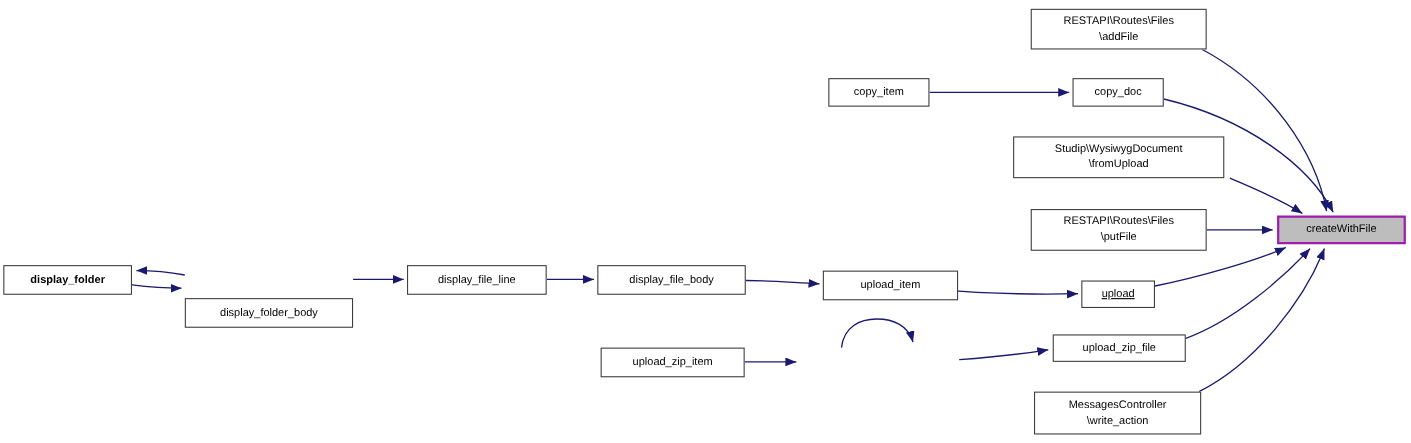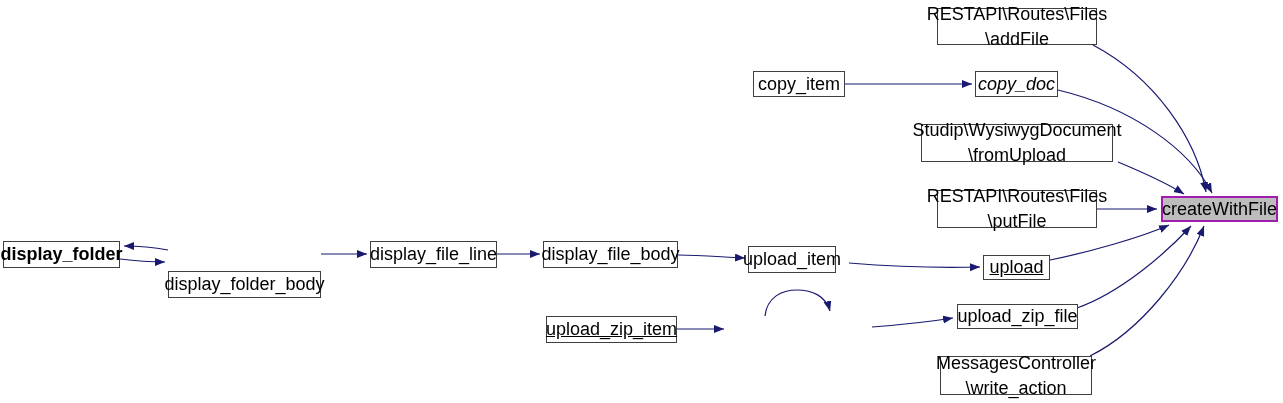--- a/index.html
+++ b/index.html
@@ -16,21 +16,21 @@
     left: 0; top: 0;
     width: 1283px; height: 403px;
     pointer-events: none;
   }
   .node {
     position: absolute;
     box-sizing: border-box;
     background: #ffffff;
     border: 1px solid #3f3f3f;
     color: #000000;
-    font-size: 18px;
+    font-size: 10px;
     line-height: 1.38;
     display: flex;
     align-items: center;
     justify-content: center;
     text-align: center;
     white-space: pre-line;
     cursor: pointer;
   }
   .node.highlight {
     background: #bdbdbd;
@@ -70,29 +70,29 @@
     <path class="edge" d="M1097,209 L1157,209" marker-end="url(#ah)"></path>
     <path class="edge" d="M1050,260 C1090,252 1142,237 1169,225" marker-end="url(#ah)"></path>
     <path class="edge" d="M1077,308 C1122,292 1167,252 1191,226" marker-end="url(#ah)"></path>
     <path class="edge" d="M1090,356 C1142,330 1186,272 1204,226" marker-end="url(#ah)"></path>
   </svg>
 
   <div class="node" style="left:3px;   top:241px; width:117px; height:27px;font-weight:bold;">display_folder</div>
   <div class="node" style="left:168px; top:241px; width:153px; height:27px;margin-top:30px;">display_folder_body</div>
   <div class="node" style="left:370px; top:241px; width:127px; height:27px;">display_file_line</div>
   <div class="node" style="left:543px; top:241px; width:135px; height:27px;">display_file_body</div>
-  <div class="node" style="left:748px; top:246px; width:88px; height:27px;">upload_item</div>
+  <div class="node" style="left:748px; top:246px; width:123px; height:27px;">upload_item</div>
   <div class="node" style="left:983px; top:255px; width:67px;  height:25px;text-decoration:underline;">upload</div>
   <div class="node" style="left:753px; top:71px;  width:92px;  height:26px;">copy_item</div>
-  <div class="node" style="left:975px; top:71px;  width:83px;  height:26px;font-style:italic;">copy_doc</div>
+  <div class="node" style="left:975px; top:71px;  width:83px;  height:26px;">copy_doc</div>
   <div class="node" style="left:937px; top:8px;   width:160px; height:37px;">RESTAPI\Routes\Files
 \addFile</div>
   <div class="node" style="left:921px; top:124px; width:192px; height:38px;">Studip\WysiwygDocument
 \fromUpload</div>
   <div class="node" style="left:937px; top:190px; width:160px; height:38px;">RESTAPI\Routes\Files
 \putFile</div>
   <div class="node highlight" style="left:1161px; top:196px; width:117px; height:26px;">createWithFile</div>
-  <div class="node" style="left:546px; top:316px; width:131px; height:27px;text-decoration:underline;">upload_zip_item</div>
+  <div class="node" style="left:546px; top:316px; width:131px; height:27px;">upload_zip_item</div>
   <div class="node" style="left:940px; top:356px; width:152px; height:39px;">MessagesController
 \write_action</div>
   <div class="node" style="left:957px; top:304px; width:121px; height:25px;">upload_zip_file</div>
 
 </div>
 
 </body></html>

